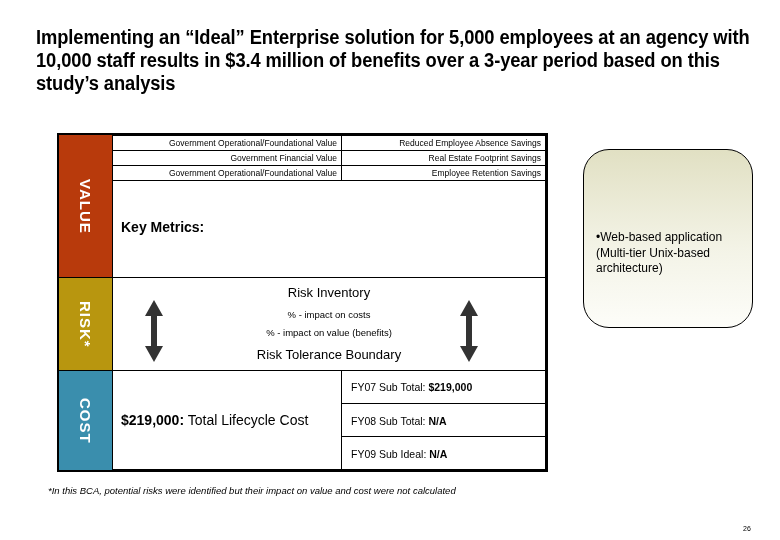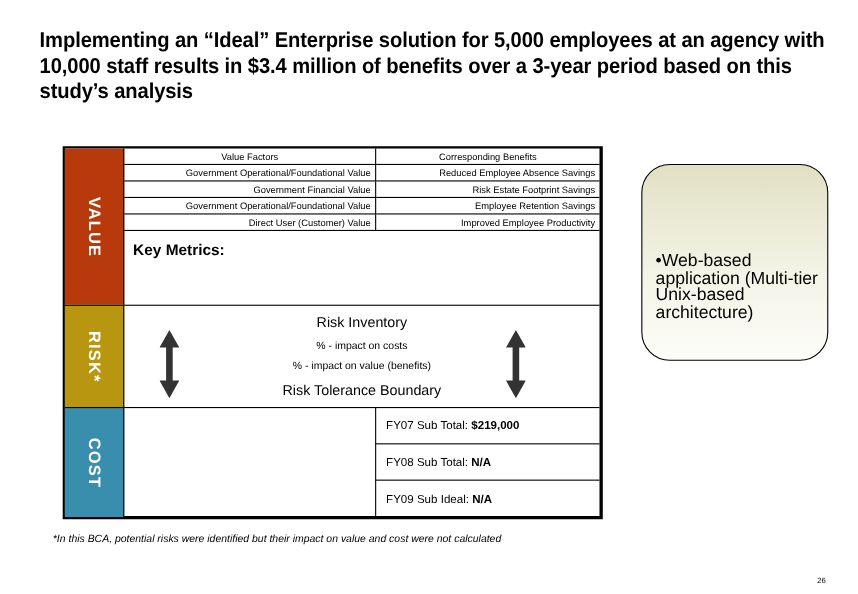--- a/index.html
+++ b/index.html
@@ -28,21 +28,21 @@
   .costline { position:absolute; left:54px; top:235px; width:432px; border-top:1px solid #000; }
   .cost-main { position:absolute; left:62px; top:277px; font-size:14px; }
   .cost-main b { font-weight:bold; }
   .costdiv { position:absolute; left:282px; top:235px; height:99px; border-left:1px solid #000; }
   .fy { position:absolute; left:292px; font-size:10.5px; }
   .fy b { font-weight:bold; }
   .fyline { position:absolute; left:282px; width:204px; border-top:1px solid #000; }
   .ebox { left:583px; top:149px; width:170px; height:179px; border:1px solid #000; border-radius:26px;
           background:linear-gradient(#e1e0c3 0%, #f3f3e6 55%, #fdfdf9 100%); box-sizing:border-box; }
   .ebox .h { position:absolute; left:0; top:13px; width:100%; text-align:center; font-weight:bold; font-size:12.5px; line-height:16px; }
-  .ebox .b { position:absolute; left:12px; top:80px; width:155px; font-size:16px; line-height:15.5px; }
+  .ebox .b { position:absolute; left:12px; top:80px; width:155px; font-size:12px; line-height:15.5px; }
   .foot { left:48px; top:485px; font-size:9.5px; font-style:italic; }
   .page { left:743px; top:525px; font-size:7px; }
 </style>
 </head>
 <body>
 
 <div class="abs title">Implementing an “Ideal” Enterprise solution for 5,000 employees at an agency with 10,000 staff results in $3.4 million of benefits over a 3-year period based on this study’s analysis</div>
 
 <div class="abs frame">
   <div class="band value">
@@ -50,59 +50,54 @@
     </div>
   <div class="band risk">
       <span>RISK*</span>
     </div>
   <div class="band cost">
       <span>COST</span>
     </div>
 
   <table class="vt">
     <tbody>
-        <tr>
-      <th>Value Factors</th>
-      <th>Corresponding Benefits</th>
-    </tr>
     <tr>
       <td>Government Operational/Foundational Value</td>
       <td>Reduced Employee Absence Savings</td>
     </tr>
     <tr>
       <td>Government Financial Value</td>
-      <td>Risk Estate Footprint Savings</td>
+      <td>Real Estate Footprint Savings</td>
     </tr>
     <tr>
       <td>Government Operational/Foundational Value</td>
       <td>Employee Retention Savings</td>
-    </tr>
-    <tr>
-      <td>Direct User (Customer) Value</td>
-      <td>Improved Employee Productivity</td>
     </tr>
   </tbody>
     </table>
 
   <div class="km">Key Metrics:</div>
 
   <div class="riskline"></div>
   <div class="risk-inv" style="top:174px;font-size:9.5px;">% - impact on costs</div>
   <div class="risk-inv" style="top:150px;font-size:13px;">Risk Inventory</div>
   <div class="risk-inv" style="top:212px;font-size:13px;">Risk Tolerance Boundary</div>
   <div class="risk-inv" style="top:192px;font-size:9.5px;">% - impact on value (benefits)</div>
 
   <svg class="arrow" style="left:86px;top:165px;" viewBox="0 0 18 62">
     <polygon points="9,0 18,16 12,16 12,46 18,46 9,62 0,46 6,46 6,16 0,16" fill="#333"></polygon>
   </svg>
   <svg class="arrow" style="left:401px;top:165px;" viewBox="0 0 18 62">
     <polygon points="9,0 18,16 12,16 12,46 18,46 9,62 0,46 6,46 6,16 0,16" fill="#333"></polygon>
   </svg>
 
   <div class="costline"></div>
+  <div class="cost-main">
+    <b>$219,000:</b><span> Total Lifecycle Cost</span>
+  </div>
   <div class="costdiv"></div>
   <div class="fy" style="top:246px;"><span>FY07 Sub Total: </span><b>$219,000</b></div>
   <div class="fyline" style="top:268px;"></div>
   <div class="fy" style="top:280px;"><span>FY08 Sub Total: </span><b>N/A</b></div>
   <div class="fyline" style="top:301px;"></div>
   <div class="fy" style="top:313px;"><span>FY09 Sub Ideal: </span><b>N/A</b></div>
 </div>
 
 <div class="abs ebox">
   <div class="b">•Web-based application (Multi-tier Unix-based architecture)</div>

